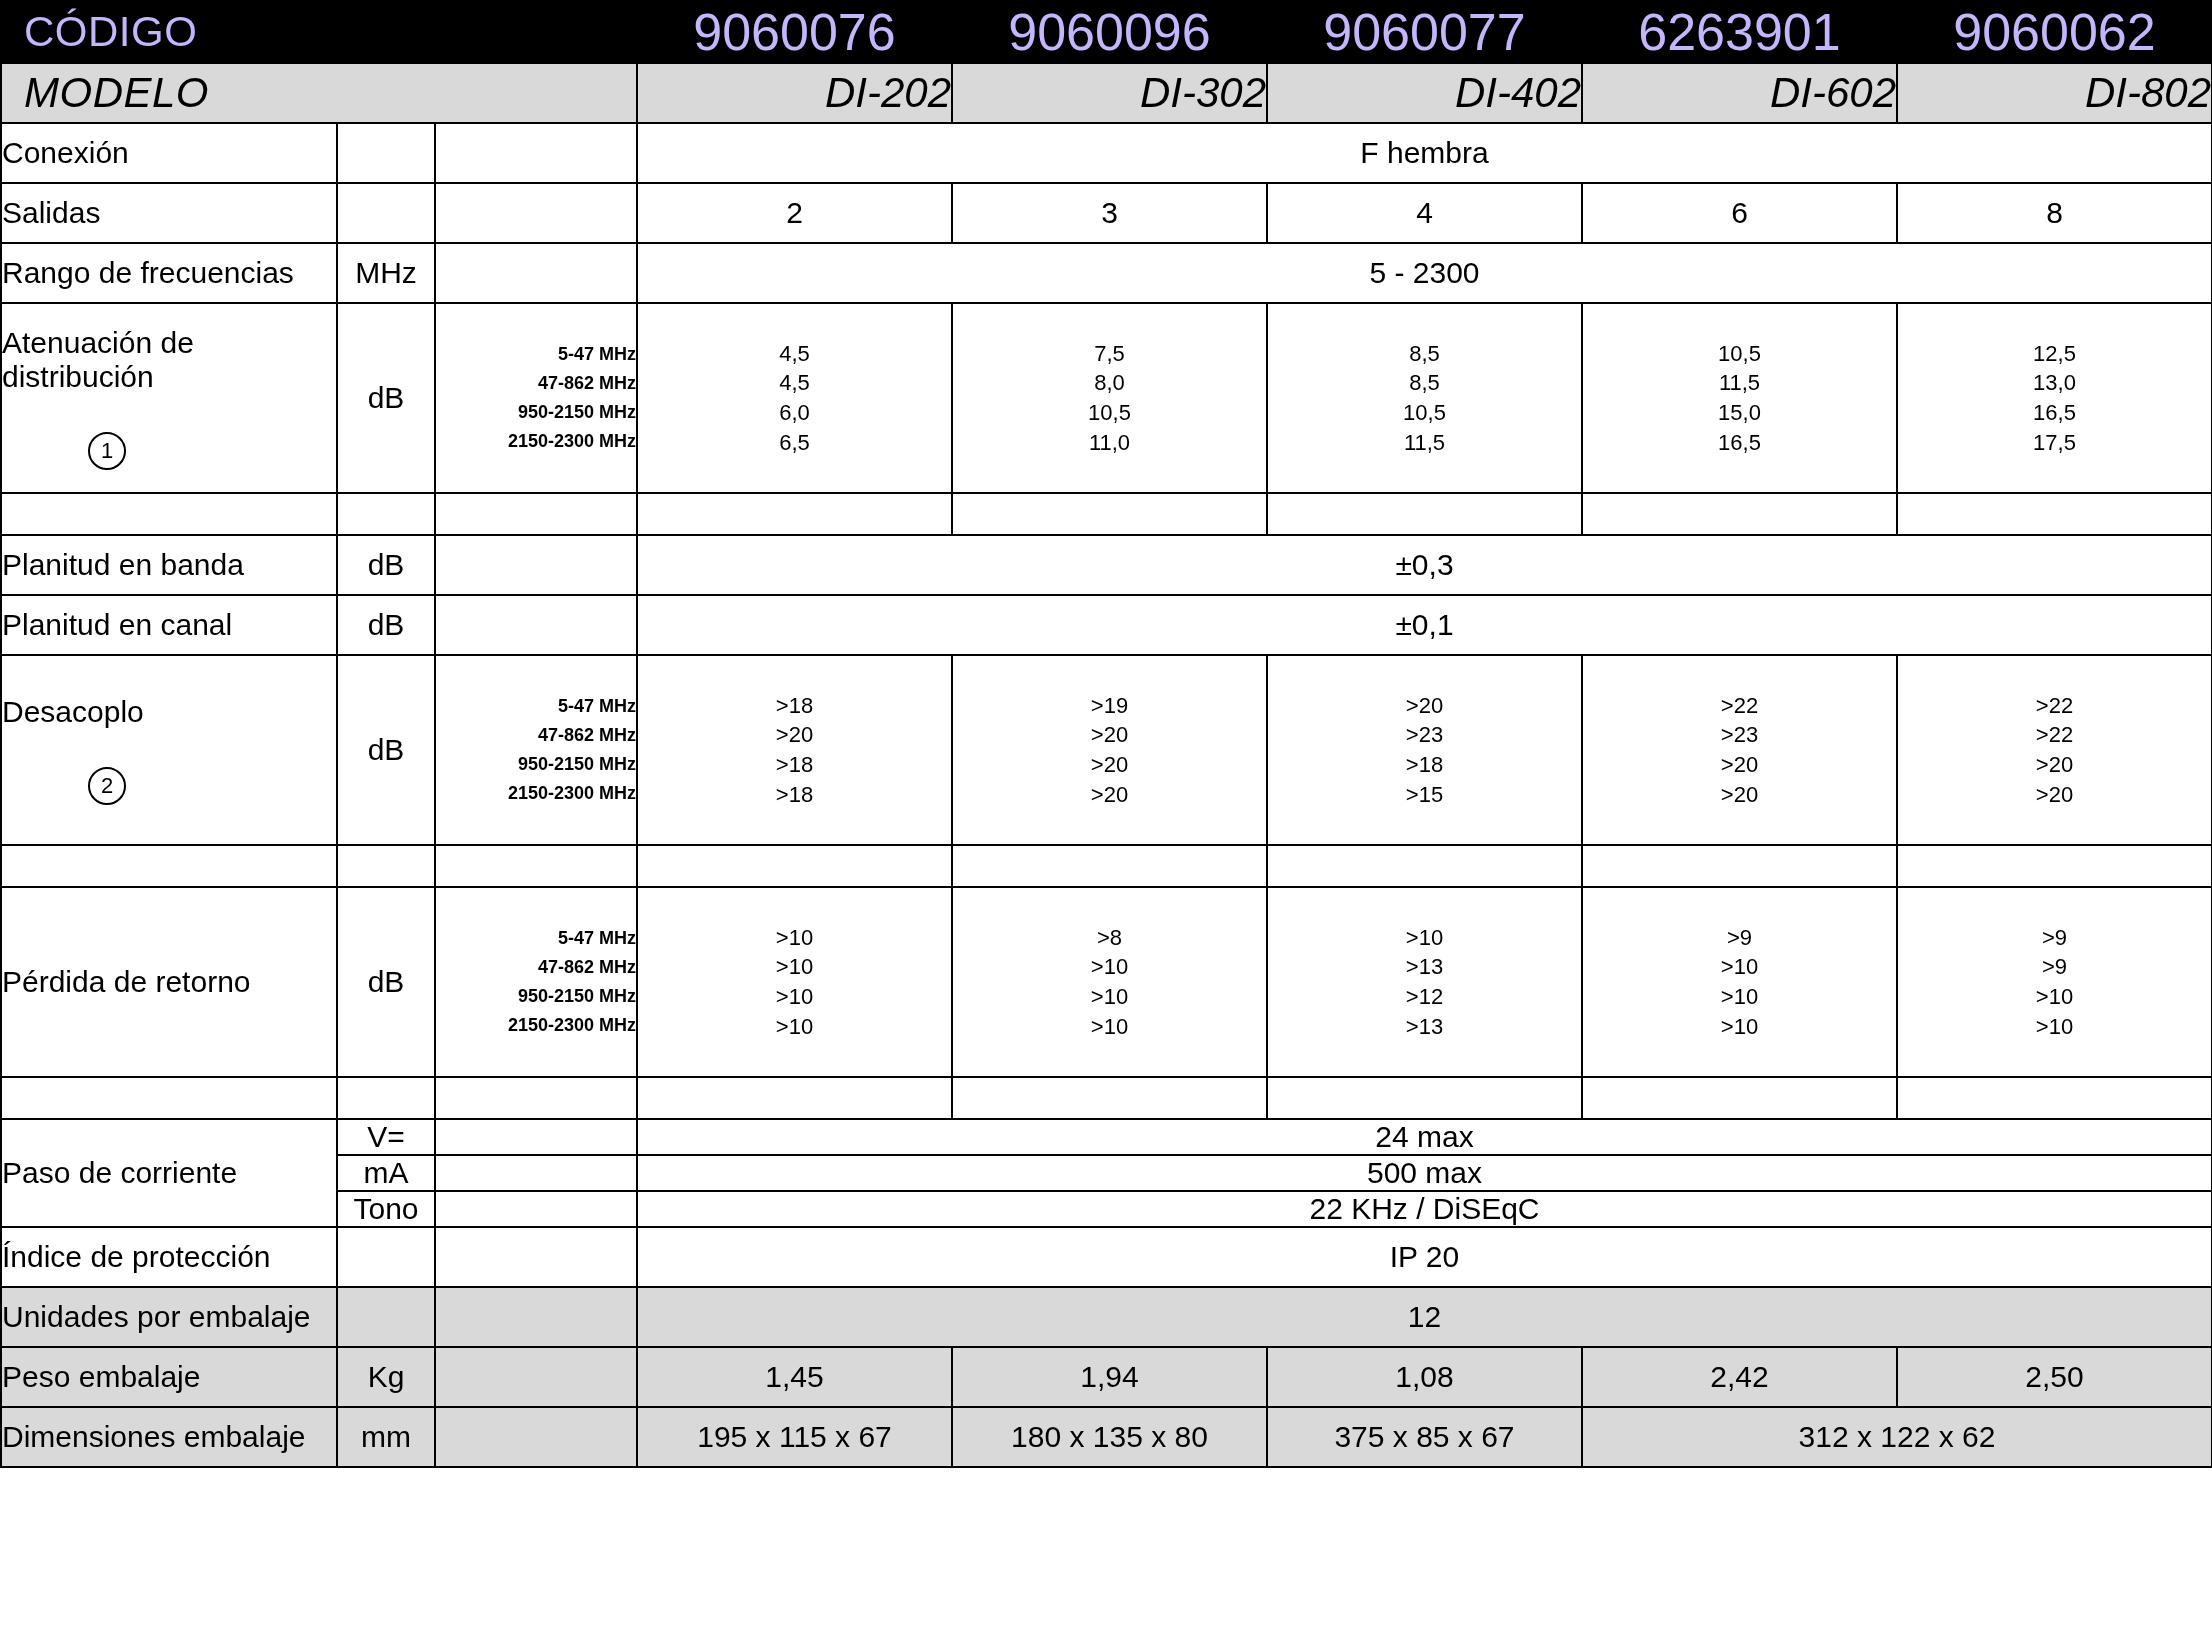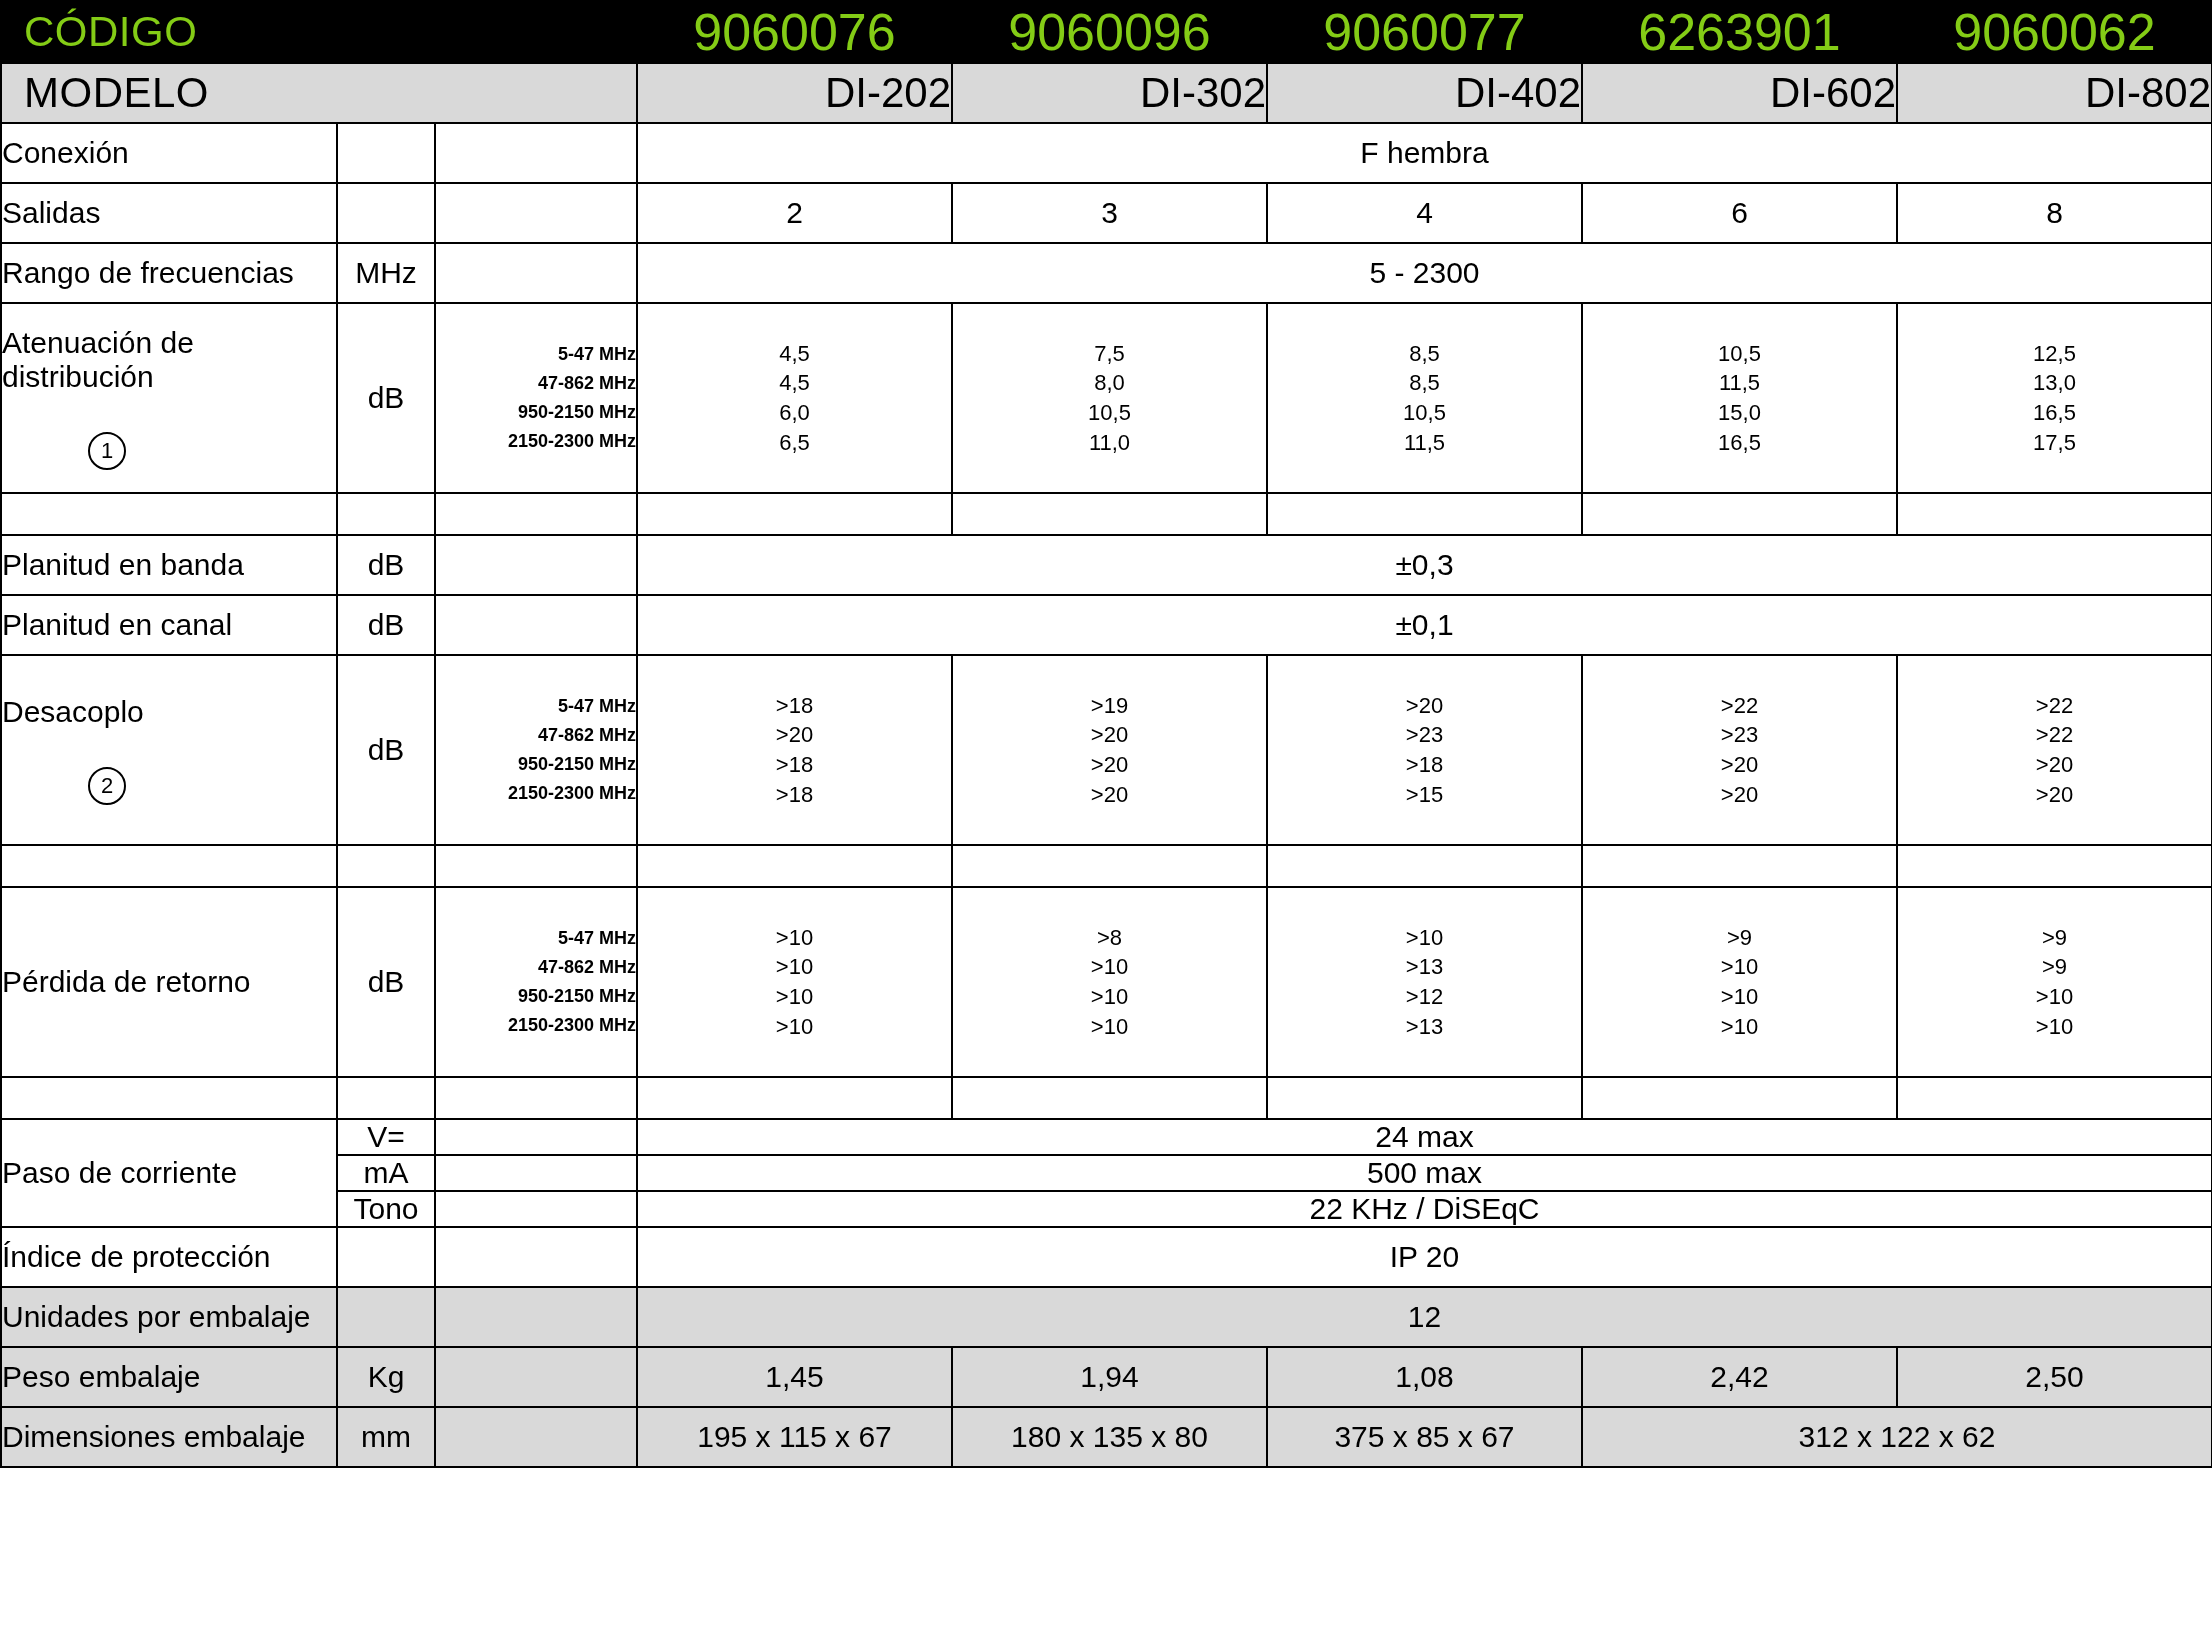--- a/index.html
+++ b/index.html
@@ -32,34 +32,35 @@
   }
   
   col.c-label { width: 336px; }
   col.c-unit  { width: 98px; }
   col.c-band  { width: 202px; }
   col.c-model { width: 315px; }
 
   
   .hdr-code {
     background: #000000;
-    color: #84cc16;
+    color: #c4b5fd;
   }
   .hdr-code .lbl {
     font-size: 42px;
     padding-left: 22px;
     letter-spacing: 0.5px;
   }
   .hdr-code .val {
     font-size: 52px;
     text-align: center;
   }
   .hdr-model {
     background: #d9d9d9;
     color: #000000;
+    font-style: italic;
   }
   .hdr-model .lbl {
     font-size: 42px;
     padding-left: 22px;
     letter-spacing: 0.5px;
   }
   .hdr-model .val {
     font-size: 42px;
     text-align: right;
   }

